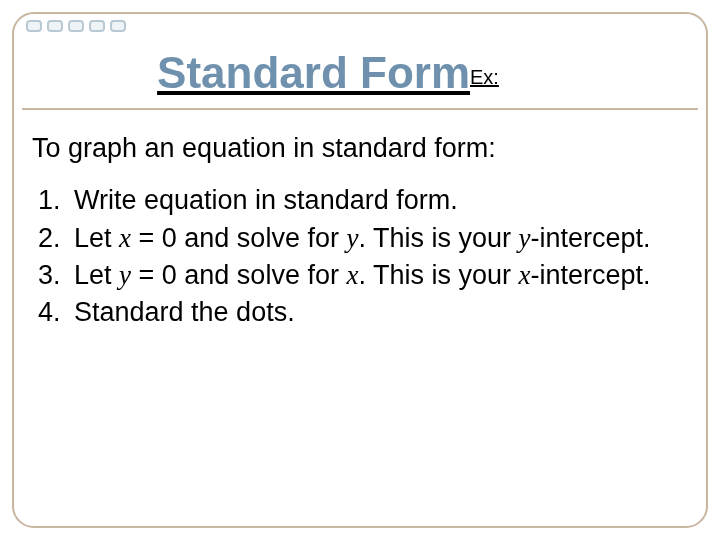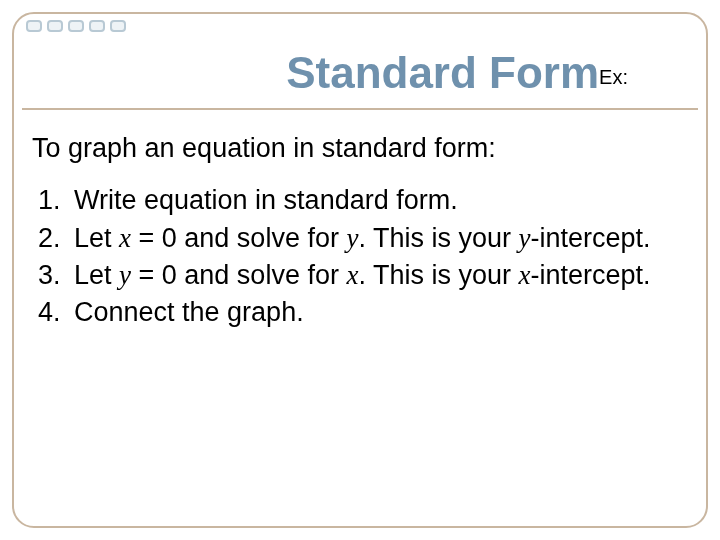--- a/index.html
+++ b/index.html
@@ -20,21 +20,22 @@
     border: 2px solid #c9b6a0;
     border-radius: 22px;
   }
   .header-row {
     position: absolute;
     top: 30px;
     left: 22px;
     right: 22px;
     display: flex;
     align-items: center;
-    justify-content: flex-end;
+    justify-content: center;
+    text-decoration: underline;
   }
   .bullets {
     position: absolute;
     top: 20px;
     left: 26px;
     display: flex;
     gap: 5px;
   }
   .bullet {
     width: 16px;
@@ -121,15 +122,15 @@
 </div>
 
 <div class="header-divider"></div>
 
 <div class="content">
   <div class="intro">To graph an equation in standard form:</div>
   <ol class="steps">
     <li>Write equation in standard form.</li>
     <li>Let <span class="mvar">x</span> = 0 and solve for <span class="mvar">y</span>.  This is your <span class="mvar">y</span>-intercept.</li>
     <li>Let <span class="mvar">y</span> = 0 and solve for <span class="mvar">x</span>.  This is your <span class="mvar">x</span>-intercept.</li>
-    <li>Connect the graph.</li>
+    <li>Standard the dots.</li>
   </ol>
 </div>
 
 </body></html>

